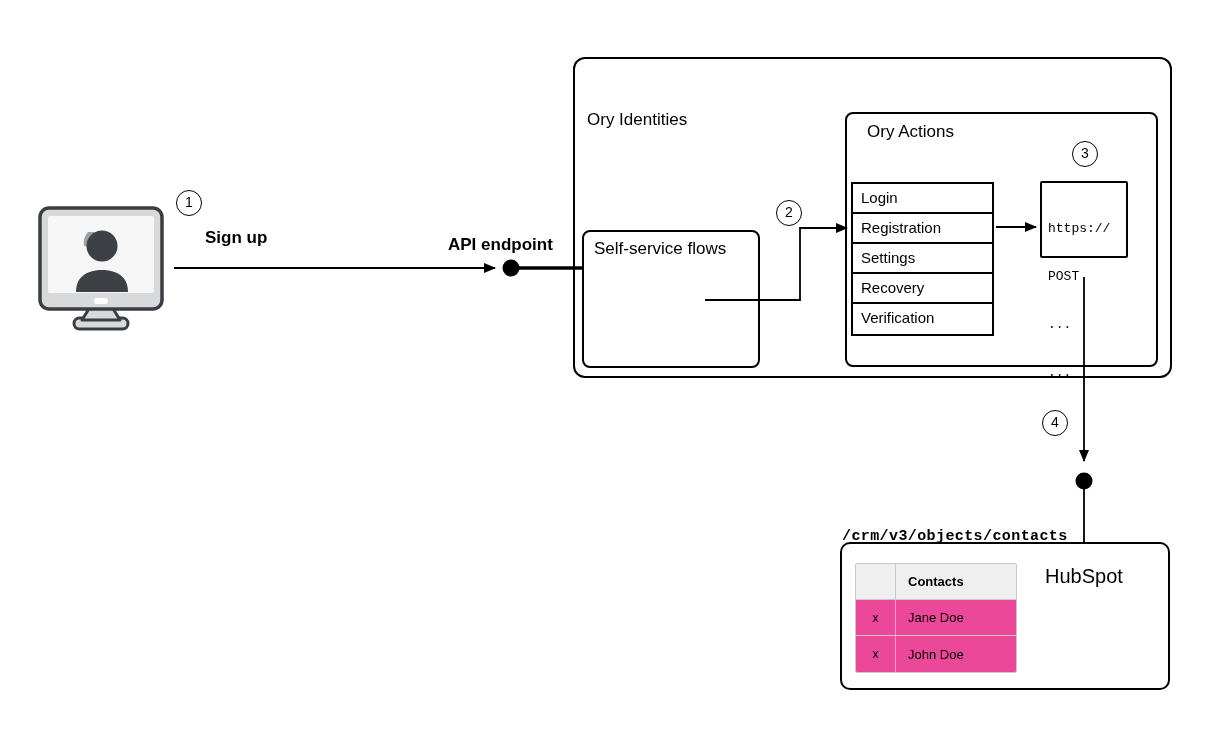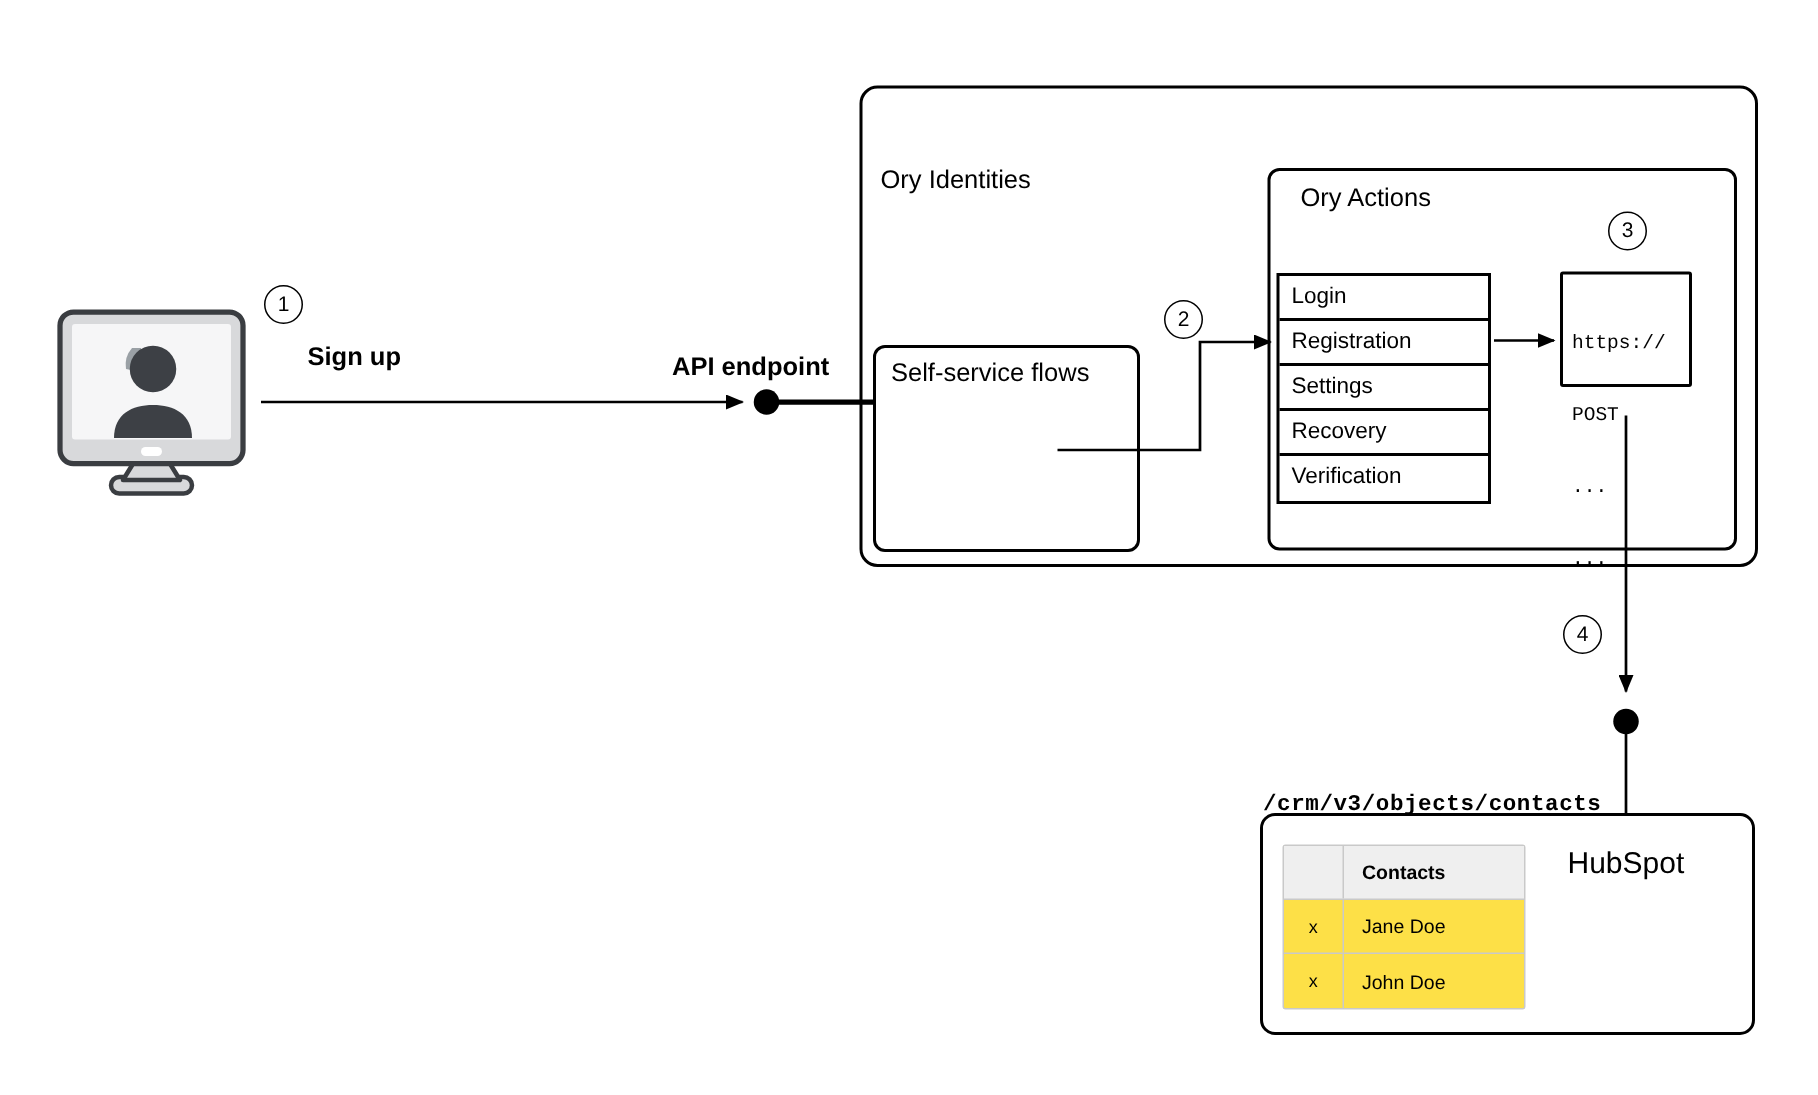--- a/index.html
+++ b/index.html
@@ -40,21 +40,21 @@
 
   .flow-list{position:absolute;left:851px;top:182px;width:143px;border:2px solid var(--line,#000);
              box-sizing:border-box;z-index:3;background:#fff;}
   .flow-row{height:30px;line-height:28px;padding-left:8px;font-size:15px;border-bottom:2px solid var(--line,#000);
             box-sizing:border-box;}
   .flow-row:last-child{border-bottom:none;}
 
   .monitor{position:absolute;left:38px;top:206px;width:126px;height:126px;z-index:2;}
 
   .contacts-table{position:absolute;left:855px;top:563px;width:162px;border:1px solid var(--table-border,#c9c9c9);
-                  box-sizing:border-box;z-index:3;background:#fde047;border-radius:2px;}
+                  box-sizing:border-box;z-index:3;background:#ec4899;border-radius:2px;}
   .ct-row{display:flex;height:36px;box-sizing:border-box;border-bottom:1px solid var(--table-border,#c9c9c9);}
   .ct-row:last-child{border-bottom:none;}
   .ct-header{background:var(--table-header-bg,#efefef);}
   .ct-cell{display:flex;align-items:center;box-sizing:border-box;font-size:13px;}
   .ct-col1{width:40px;justify-content:center;border-right:1px solid var(--table-border,#c9c9c9);font-size:12px;}
   .ct-col2{flex:1;padding-left:12px;}
   .ct-header .ct-col2{font-weight:bold;}
 </style>
 </head>
 <body>

